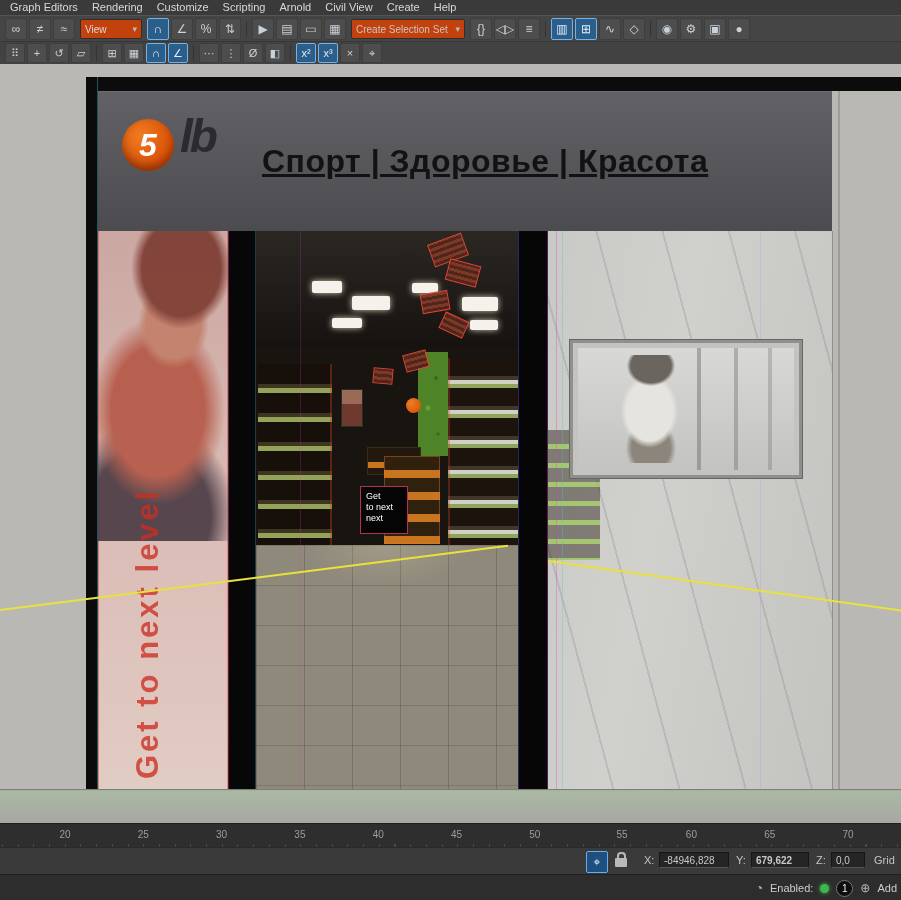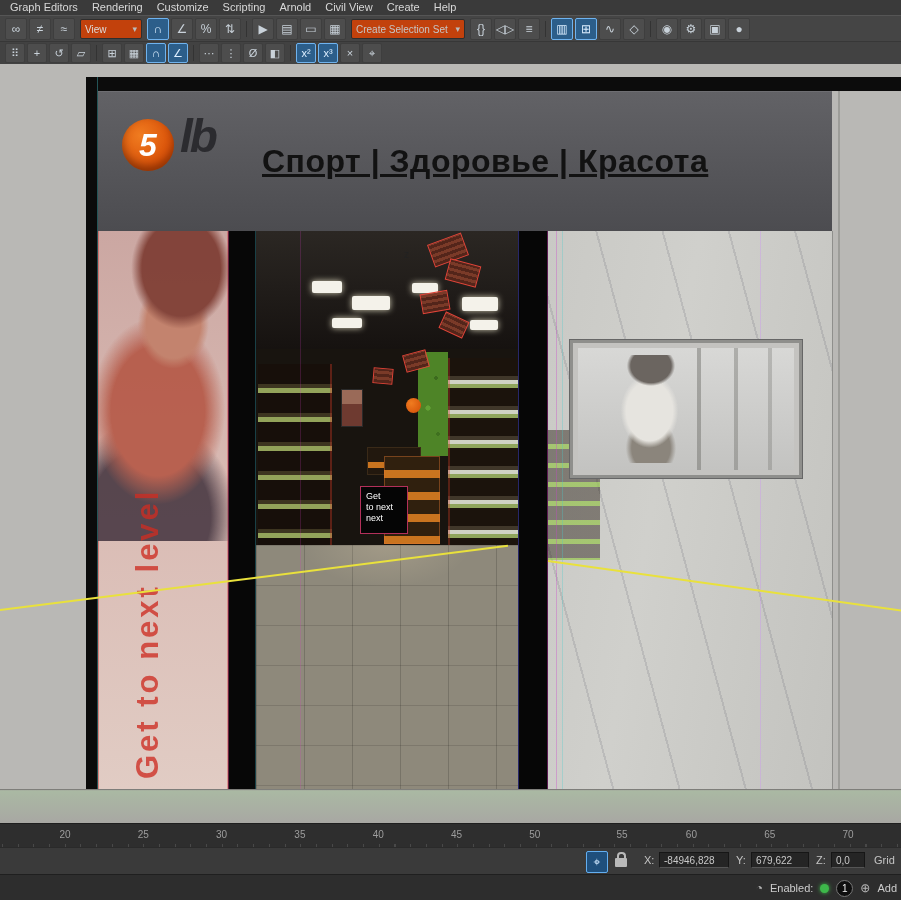--- a/index.html
+++ b/index.html
@@ -321,21 +321,21 @@
       <span class="tick" style="left: 769.7px;">65</span>
       <span class="tick" style="left: 848px;">70</span>
     </div>
 
   <div class="statusbar">
     <div class="sb-abs">⌖</div>
     <div class="mini-lock"></div>
     <span class="sb-label" style="left:644px;">X:</span>
     <div class="sb-field" style="left:659px;width:70px;">-84946,828</div>
     <span class="sb-label" style="left:736px;">Y:</span>
-    <div class="sb-field" style="left:751px;width:58px;">679,622</div>
+    <div class="sb-field" style="left:751px;width:58px;font-weight:bold;">679,622</div>
     <span class="sb-label" style="left:816px;">Z:</span>
     <div class="sb-field" style="left:831px;width:34px;">0,0</div>
     <span class="sb-label" style="left:874px;">Grid</span>
   </div>
 
   <div class="bottombar">
     <div class="bb-right">
       <span class="bb-icon">◔</span>
       <span>Enabled:</span>
       <span class="dot-green"></span>

